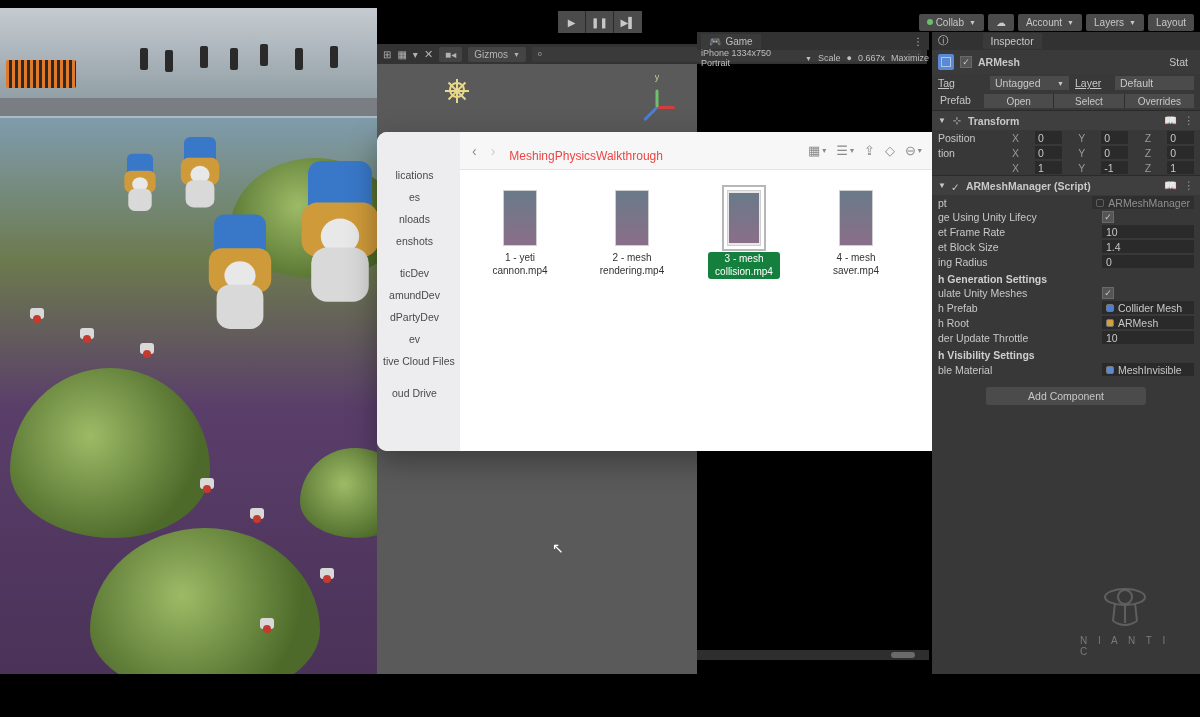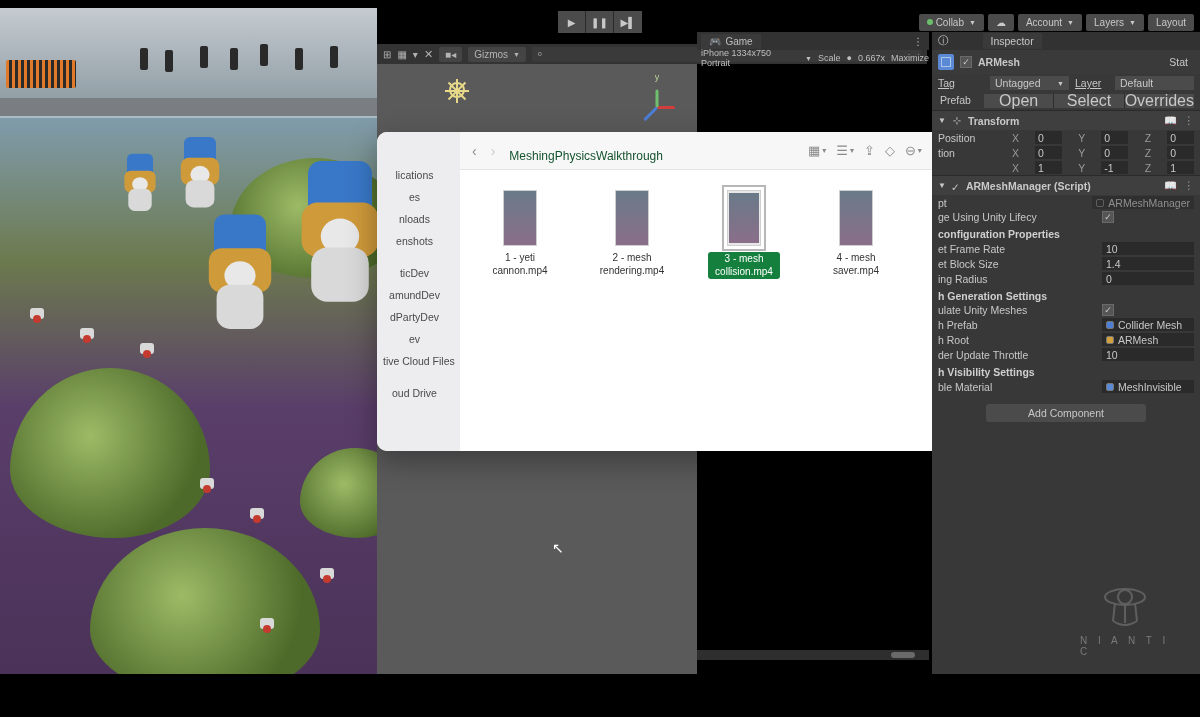--- a/index.html
+++ b/index.html
@@ -130,21 +130,21 @@
     width:83px; background:#ededef; height:100%;
     display:flex; flex-direction:column; padding-top:34px; gap:4px;
   }
   .finder-side .item { font-size:10.5px; color:#4a4a4a; padding:3px 14px 3px 6px; text-align:center; white-space:nowrap; overflow:hidden; }
   .finder-main { flex:1; display:flex; flex-direction:column; }
   .finder-tb {
     height:38px; display:flex; align-items:center; gap:10px;
     padding:0 12px; border-bottom:1px solid #e4e4e4; background:#f7f7f8;
   }
   .finder-tb .nav { display:flex; gap:14px; color:#8a8a8a; font-size:14px; }
-  .finder-tb .title { color:#14532d; font-size:12px; font-weight:500; margin-left:4px;margin-top:10px; }
+  .finder-tb .title { color:#ef4444; font-size:12px; font-weight:500; margin-left:4px;margin-top:10px; }
   .finder-tb .spacer { flex:1; }
   .finder-tb .tool { color:#8a8a8a; font-size:13px; display:flex; align-items:center; gap:2px; }
   .finder-grid {
     flex:1; display:flex; gap:40px; padding:20px 24px; align-items:flex-start;
   }
   .finder-item { width:72px; display:flex; flex-direction:column; align-items:center; gap:6px; }
   .finder-item .thumb {
     width:34px; height:56px; background: linear-gradient(180deg,#6a7a88,#8a6e8a); border:1px solid #cfcfcf;
   }
   .finder-item.sel .thumb { outline:2px solid #b7b7b7; outline-offset:3px; background:#e8e8e8; }
@@ -165,21 +165,21 @@
   }
   .insp-head .cube { width:16px; height:16px; background:#5a8ad6; border-radius:2px; position:relative; }
   .insp-head .cube::after { content:""; position:absolute; inset:3px; border:1px solid rgba(255,255,255,.5); }
   .insp-head .chk { width:12px; height:12px; background:#555; border:1px solid #6a6a6a; display:flex; align-items:center; justify-content:center; font-size:9px; }
   .insp-head .name { font-weight:600; }
   .insp-head .stat { margin-left:auto; background:#3a3a3a; padding:1px 6px; }
   .insp-row { display:flex; align-items:center; gap:6px; padding:2px 6px; }
   .insp-row .lbl { width:46px;text-decoration:underline; }
   .insp-row .dd { flex:1; background:#4b4b4b; height:14px; display:flex; align-items:center; padding:0 5px; justify-content:space-between; }
   .prefab-row { display:flex; gap:0; padding:2px 6px; }
-  .prefab-row .pbtn { flex:1; background:#4b4b4b; height:14px; display:flex; align-items:center; justify-content:center; font-size:16px; border-right:1px solid #2e2e2e; }
+  .prefab-row .pbtn { flex:1; background:#4b4b4b; height:14px; display:flex; align-items:center; justify-content:center; font-size:10px; border-right:1px solid #2e2e2e; }
   .prefab-row .pbtn:last-child { border-right:none; }
 
   .comp { border-top:1px solid #2a2a2a; }
   .comp-head { display:flex; align-items:center; gap:5px; padding:3px 6px; background:#3f3f3f; }
   .comp-head .arrow { font-size:8px; }
   .comp-head .icon { width:12px; height:12px; display:flex; align-items:center; justify-content:center; font-size:10px; }
   .comp-head .title { font-weight:600; }
   .comp-head .right { margin-left:auto; display:flex; gap:6px; color:#9a9a9a; }
   .vec-row { display:flex; align-items:center; padding:1px 6px; gap:16px; }
   .vec-row .lbl { width:78px; }
@@ -509,21 +509,20 @@
       <div class="obj" style="opacity:.6">
           <span class="dot"></span>
           <span>ARMeshManager</span>
         </div>
     </div>
     <div class="kv-row">
       <span class="lbl">ge Using Unity Lifecy</span>
       <div class="chk">✓</div>
     </div>
 
-    <div class="section-lbl">configuration Properties</div>
     <div class="kv-row">
       <span class="lbl">et Frame Rate</span>
       <div class="val">10</div>
     </div>
     <div class="kv-row">
       <span class="lbl">et Block Size</span>
       <div class="val">1.4</div>
     </div>
     <div class="kv-row">
       <span class="lbl">ing Radius</span>

